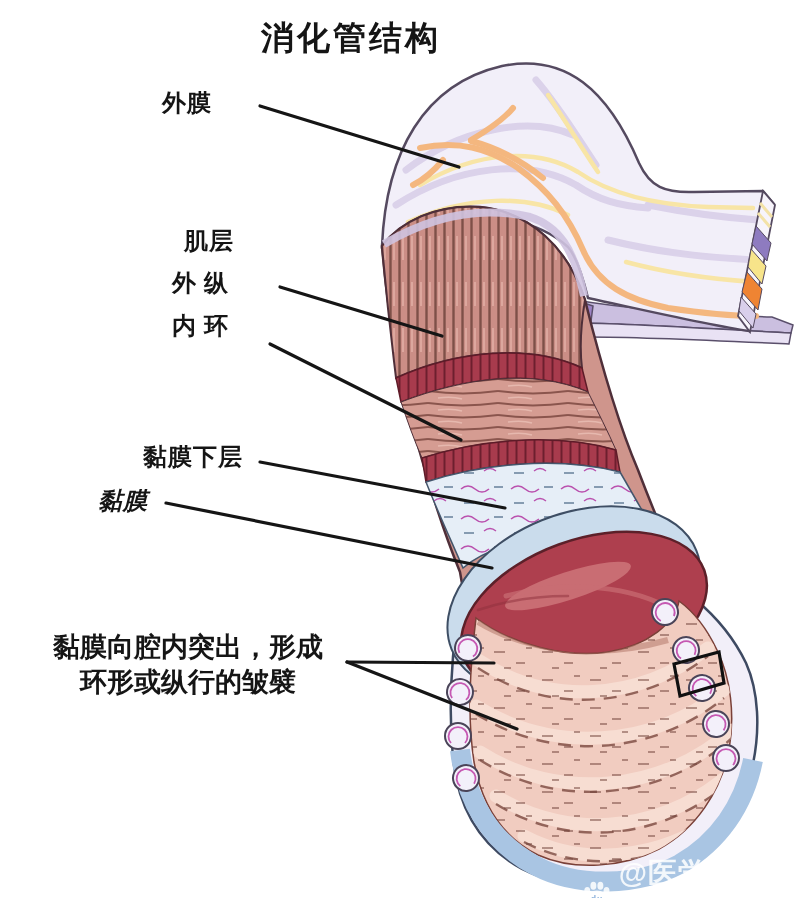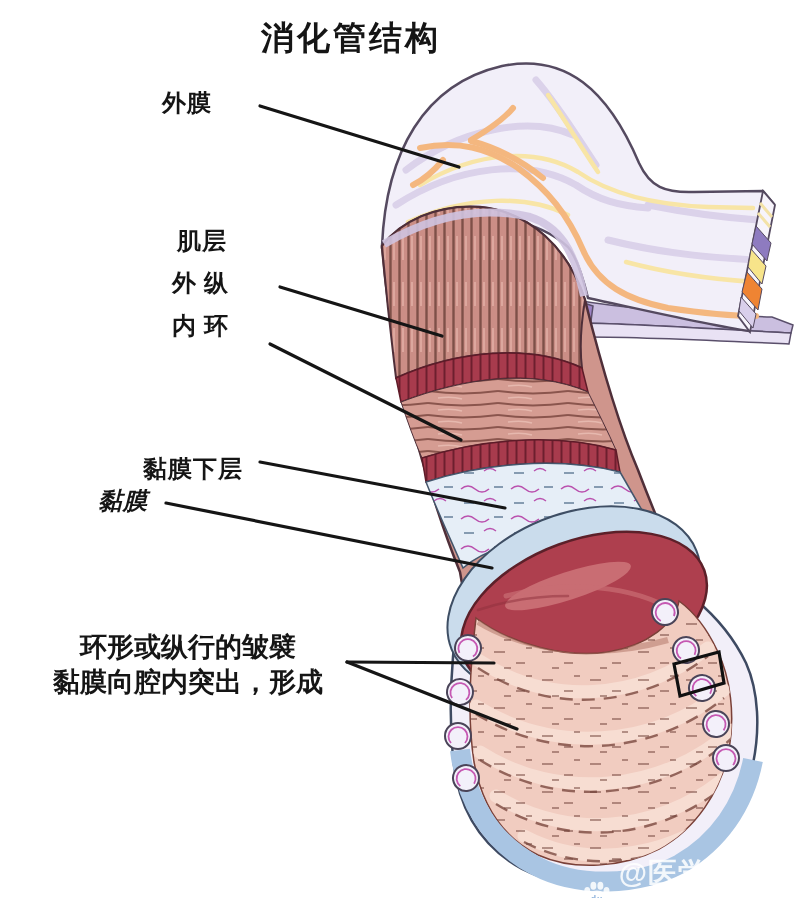--- a/index.html
+++ b/index.html
@@ -196,33 +196,33 @@
       <line x1="339" y1="662" x2="509" y2="729"></line>
     </g>
 
     <polygon points="666,664 711,652 716,683 672,696" fill="none" stroke="#101010" stroke-width="3.2"></polygon>
   </svg>
 
   <div class="title" style="left:343px;top:16px;">消化管结构</div>
 
   <div class="lbl" style="left:179px;top:90px;">外膜</div>
 
-  <div class="lbl" style="left:194px;top:228px;">肌层</div>
+  <div class="lbl" style="left:201px;top:228px;">肌层</div>
 
   <div class="lbl light" style="left:196px;top:270px;">外纵</div>
 
   <div class="lbl light" style="left:196px;top:313px;">内环</div>
 
-  <div class="lbl" style="left:185px;top:456px;">黏膜下层</div>
+  <div class="lbl" style="left:185px;top:444px;">黏膜下层</div>
 
   <div class="lbl" style="left:115px;top:488px;font-style:italic;">黏膜</div>
 
   <div class="note" style="left:180px;top:630px;">
+    <div>黏膜向腔内突出，形成</div>
     <div>环形或纵行的皱襞</div>
-    <div>黏膜向腔内突出，形成</div>
   </div>
 
   <div class="watermark">
     <svg width="34" height="32" viewBox="0 0 34 32">
       <g fill="rgba(255,255,255,0.85)">
         <ellipse cx="17" cy="21" rx="11" ry="9"></ellipse>
         <ellipse cx="6" cy="12.5" rx="3.4" ry="4.4"></ellipse>
         <ellipse cx="13" cy="6.5" rx="3.4" ry="4.6"></ellipse>
         <ellipse cx="21" cy="6.5" rx="3.4" ry="4.6"></ellipse>
         <ellipse cx="28" cy="12.5" rx="3.4" ry="4.4"></ellipse>

